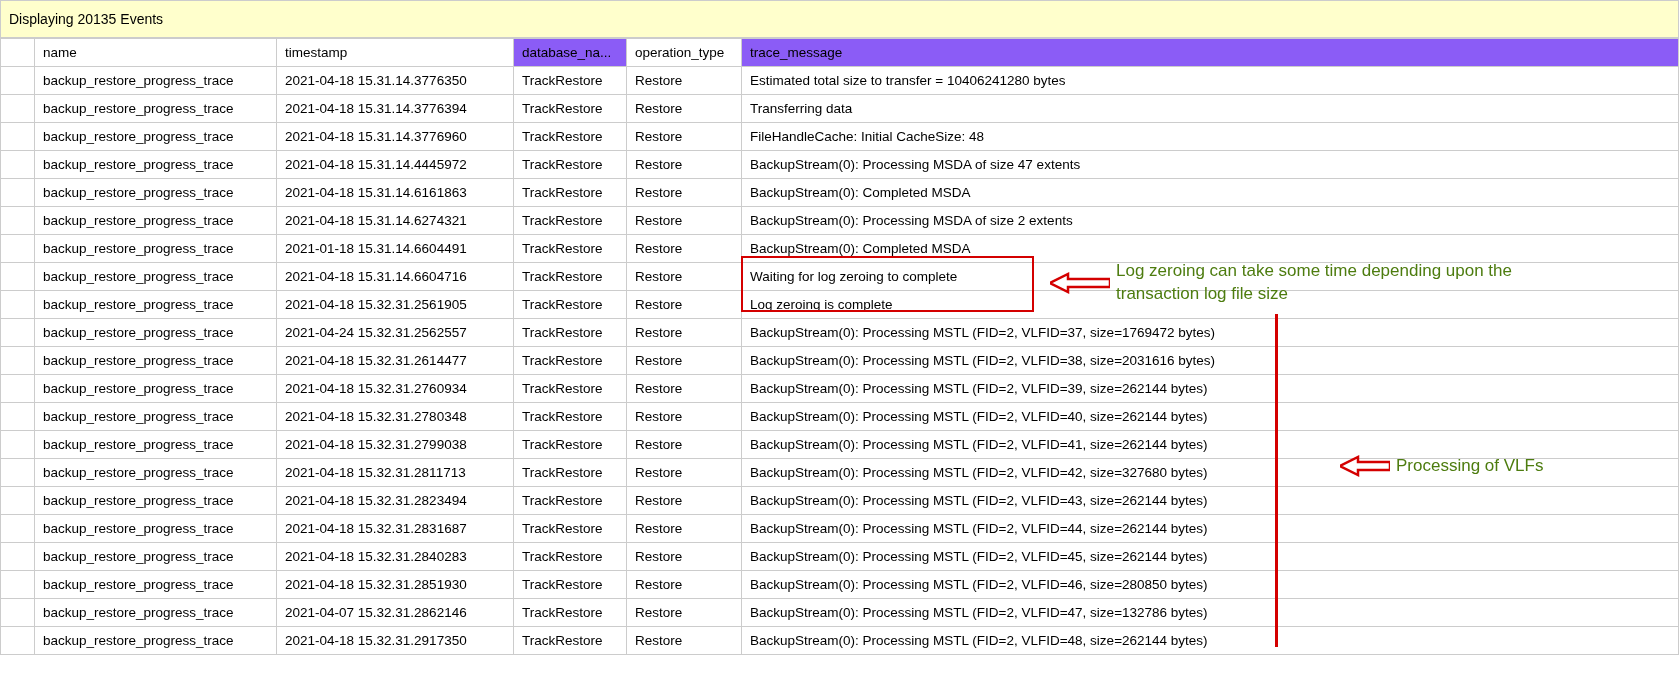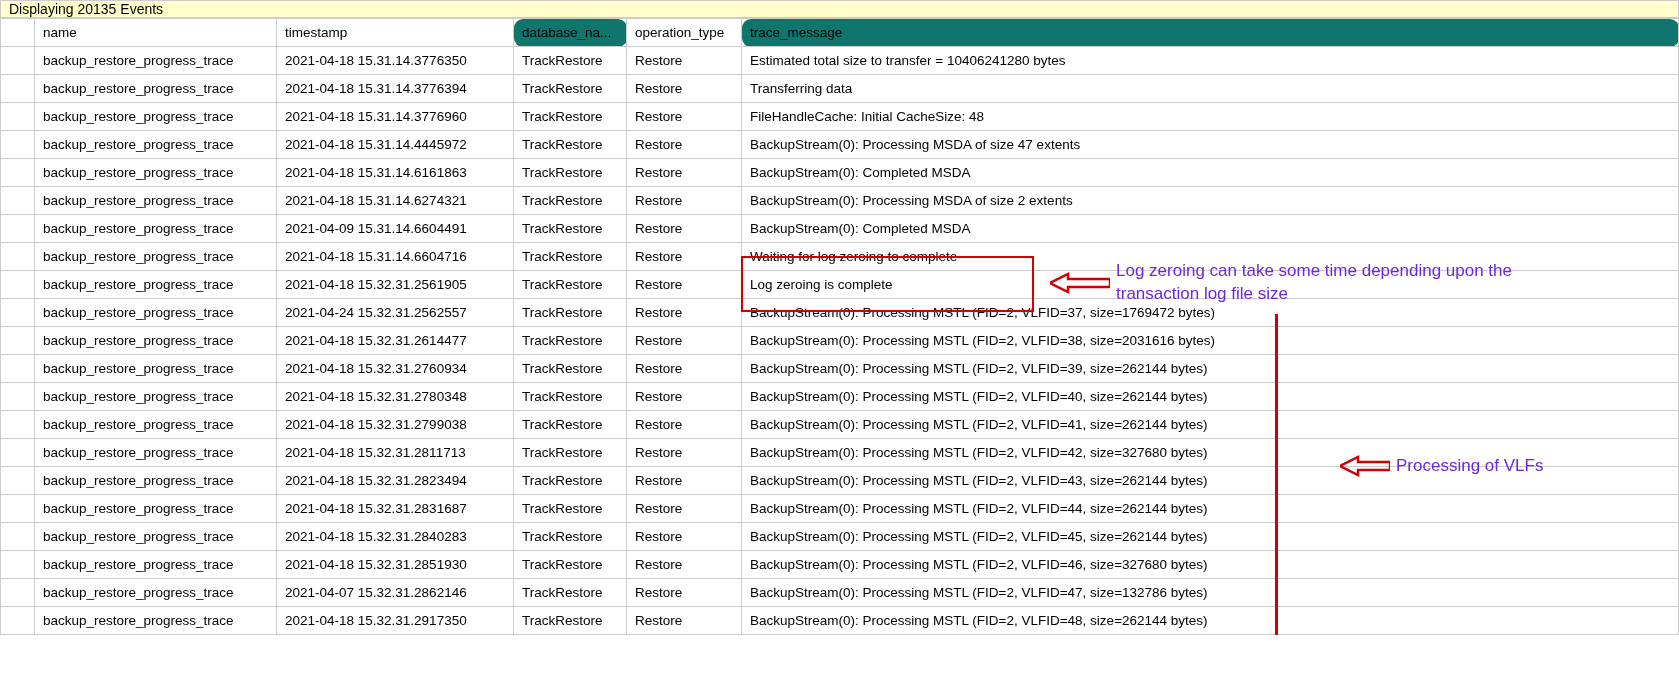--- a/index.html
+++ b/index.html
@@ -8,21 +8,21 @@
     font-family: Arial, Helvetica, sans-serif;
     font-size: 13.5px;
     background: #fff;
     color: #000;
     position: relative;
     width: 1679px;
   }
   .status-bar {
     background: #ffffcc;
     border: 1px solid #ccc;
-    padding: 0 8px;
+    padding: 10px 8px;
     font-size: 14px;
   }
   table {
     border-collapse: collapse;
     width: 100%;
     table-layout: fixed;
   }
   th, td {
     border: 1px solid #ccc;
     padding: 5px 8px;
@@ -31,22 +31,21 @@
     overflow: hidden;
     text-overflow: ellipsis;
     font-weight: normal;
     height: 28px;
     vertical-align: middle;
   }
   th {
     background: #fff;
   }
   th.selected {
-    background: #0f766e;
-    border-radius: 9px;
+    background: #8b5cf6;
   }
   col.gutter   { width: 34px; }
   col.name     { width: 242px; }
   col.ts       { width: 237px; }
   col.db       { width: 113px; }
   col.op       { width: 115px; }
   
 
   tbody td:first-child {
     background: #fff;
@@ -61,21 +60,21 @@
   .red-box {
     border: 2px solid #d40000;
     position: absolute;
   }
   .arrow-left {
     display: inline-flex;
     align-items: center;
   }
   .arrow-left svg { display:block; }
   .annot-text {
-    color: #6d28d9;
+    color: #4d7c0f;
     font-size: 17px;
     line-height: 1.35;
     font-family: "Segoe UI", Arial, sans-serif;
     display: inline-block;
     vertical-align: middle;
   }
   .vlf-bar {
     position: absolute;
     width: 3px;
     background: #d40000;
@@ -150,21 +149,21 @@
         <td></td>
         <td>backup_restore_progress_trace</td>
         <td>2021-04-18 15.31.14.6274321</td>
         <td>TrackRestore</td>
         <td>Restore</td>
         <td>BackupStream(0): Processing MSDA of size 2 extents</td>
       </tr>
       <tr>
         <td></td>
         <td>backup_restore_progress_trace</td>
-        <td>2021-04-09 15.31.14.6604491</td>
+        <td>2021-01-18 15.31.14.6604491</td>
         <td>TrackRestore</td>
         <td>Restore</td>
         <td>BackupStream(0): Completed MSDA</td>
       </tr>
       <tr>
         <td></td>
         <td>backup_restore_progress_trace</td>
         <td>2021-04-18 15.31.14.6604716</td>
         <td>TrackRestore</td>
         <td>Restore</td>
@@ -249,21 +248,21 @@
         <td>TrackRestore</td>
         <td>Restore</td>
         <td>BackupStream(0): Processing MSTL (FID=2, VLFID=45, size=262144 bytes)</td>
       </tr>
       <tr>
         <td></td>
         <td>backup_restore_progress_trace</td>
         <td>2021-04-18 15.32.31.2851930</td>
         <td>TrackRestore</td>
         <td>Restore</td>
-        <td>BackupStream(0): Processing MSTL (FID=2, VLFID=46, size=327680 bytes)</td>
+        <td>BackupStream(0): Processing MSTL (FID=2, VLFID=46, size=280850 bytes)</td>
       </tr>
       <tr>
         <td></td>
         <td>backup_restore_progress_trace</td>
         <td>2021-04-07 15.32.31.2862146</td>
         <td>TrackRestore</td>
         <td>Restore</td>
         <td>BackupStream(0): Processing MSTL (FID=2, VLFID=47, size=132786 bytes)</td>
       </tr>
       <tr>

